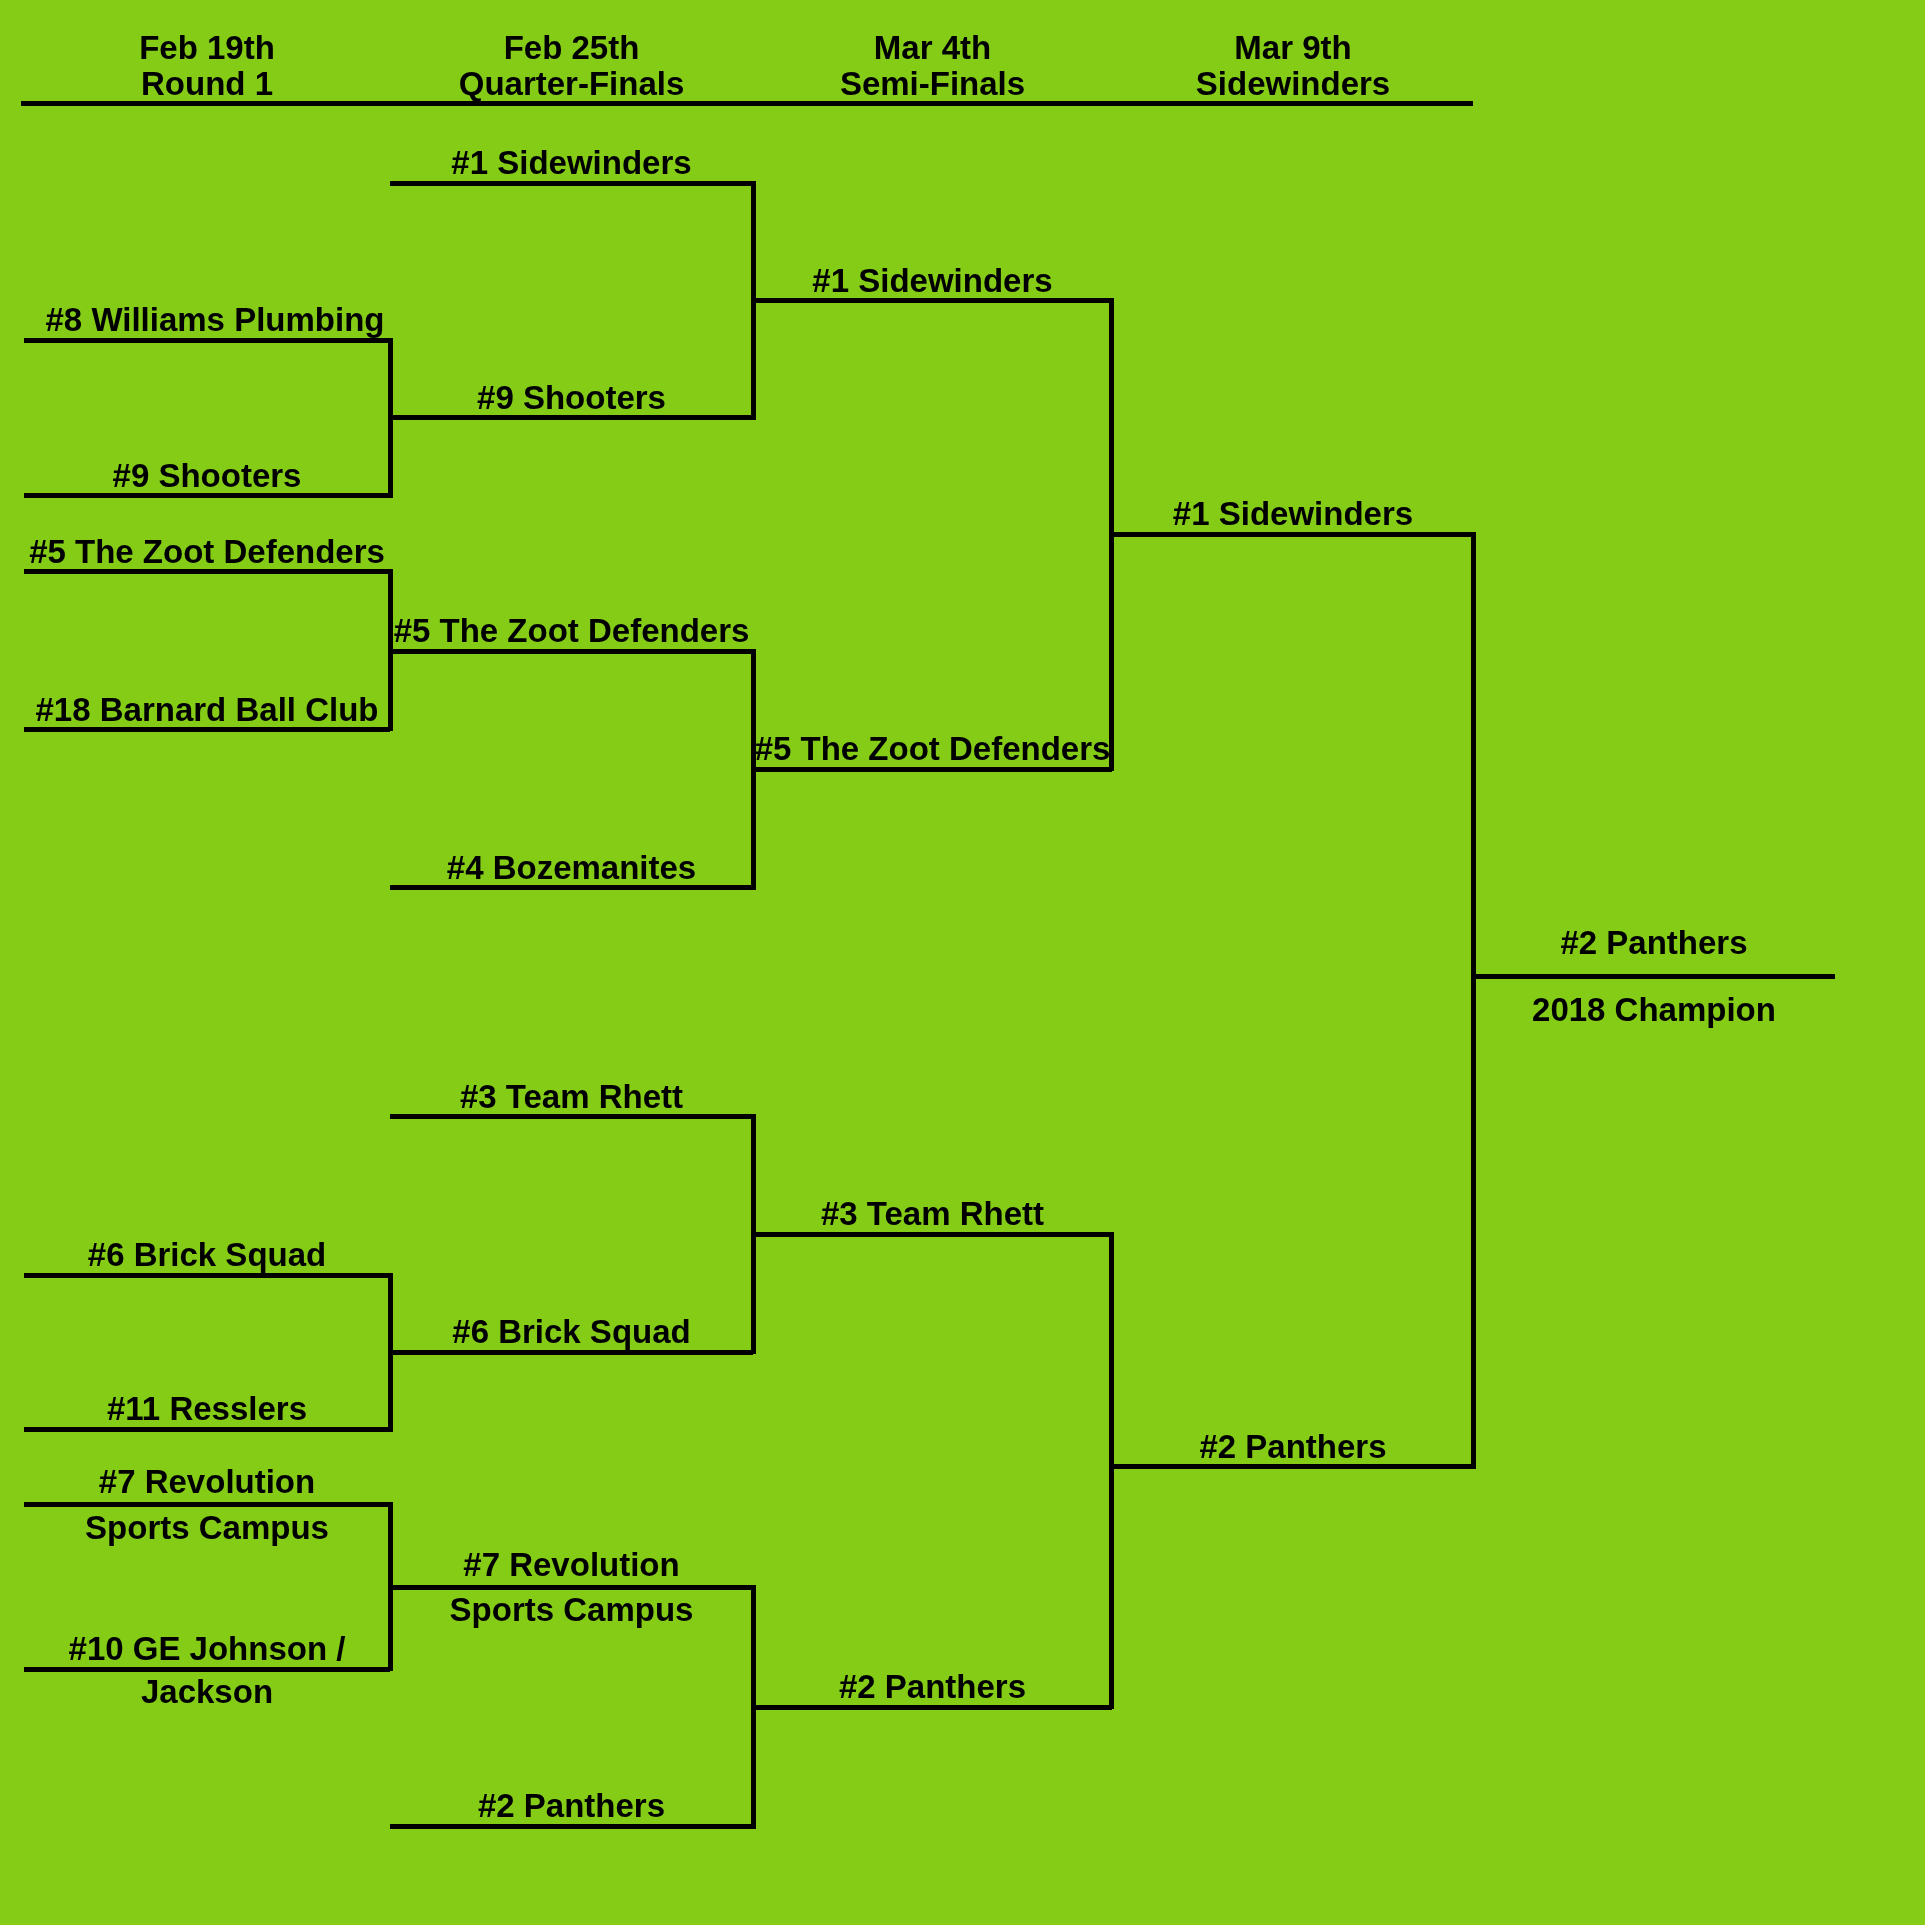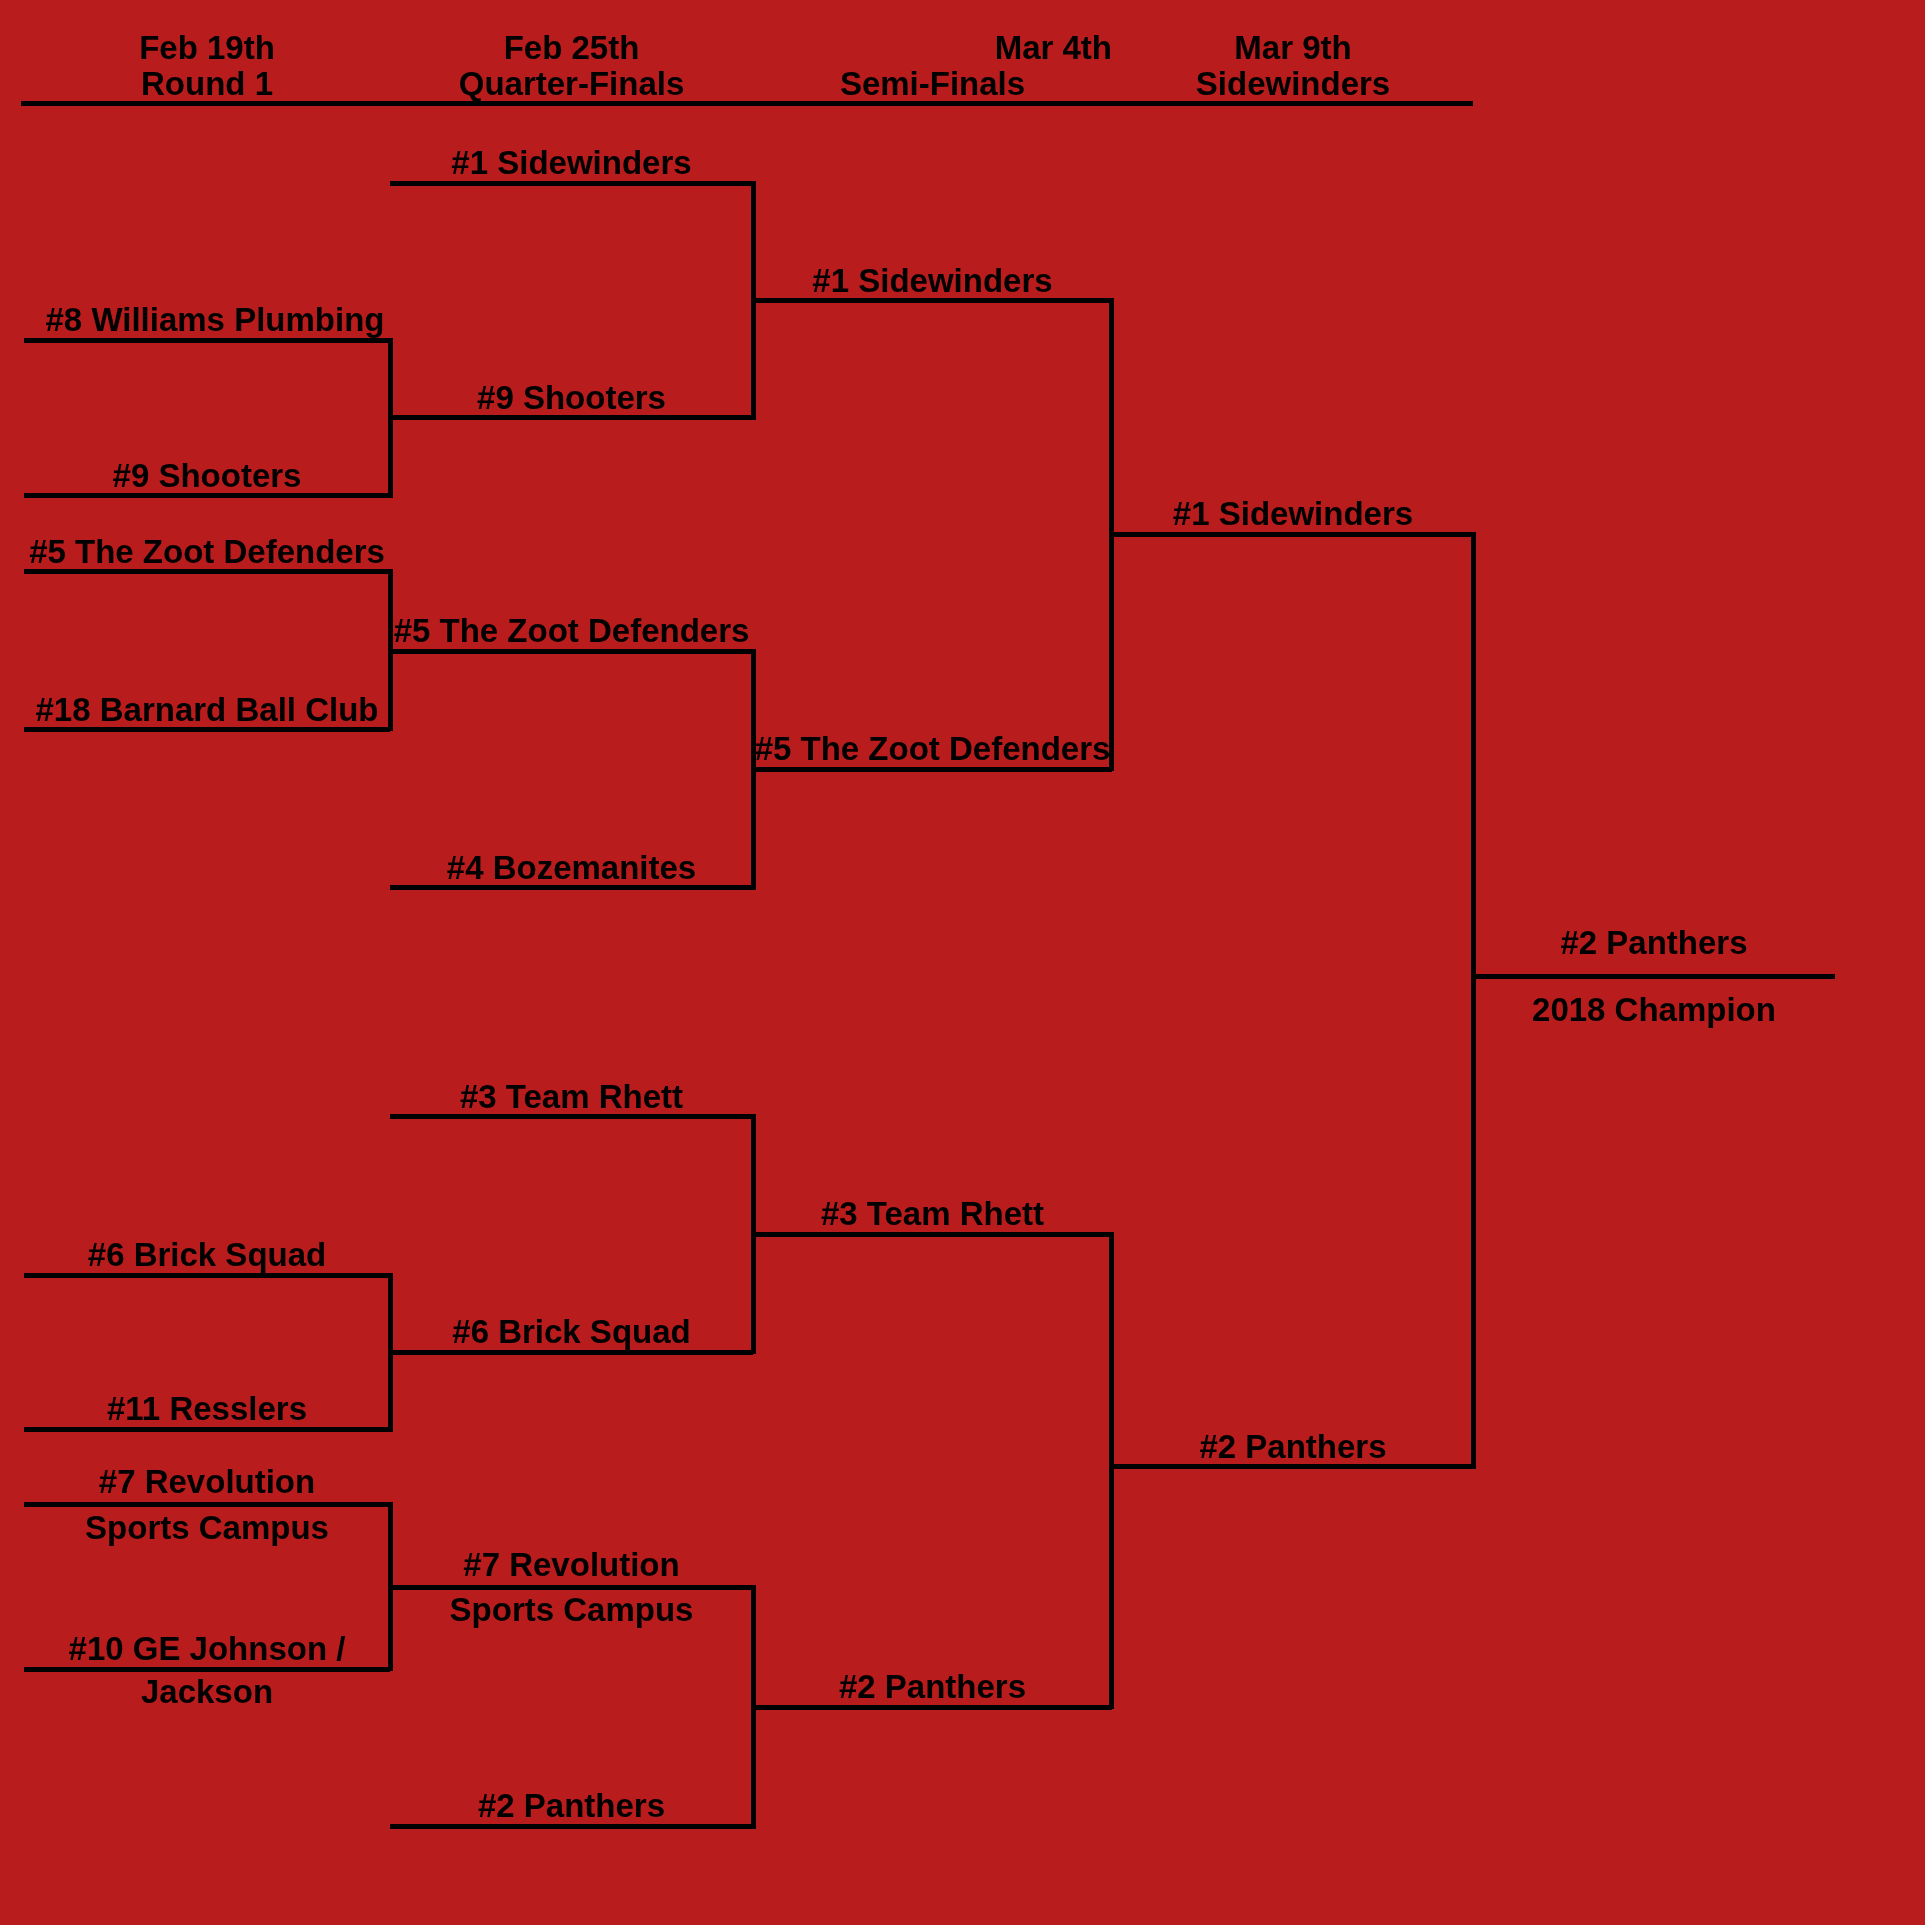--- a/index.html
+++ b/index.html
@@ -4,21 +4,21 @@
 <style>
   html, body {
     margin: 0;
     padding: 0;
     background: #ffffff;
   }
   .bracket {
     position: relative;
     width: 1926px;
     height: 1926px;
-    background: #b91c1c;
+    background: #84cc16;
     font-family: "Liberation Sans", "DejaVu Sans", sans-serif;
     font-weight: bold;
     color: #000000;
     overflow: hidden;
   }
   .hl {            
     position: absolute;
     height: 4.5px;
     background: #000000;
   }
@@ -42,21 +42,21 @@
 </style>
 </head>
 <body>
 
 <div class="bracket">
 
   <div class="label" style="left:24px;   top:29.5px; width:366px;">Feb 19th</div>
   <div class="label" style="left:24px;   top:66px; width:366px;">Round 1</div>
   <div class="label" style="left:390px;  top:30px; width:363px;text-align:center;">Feb 25th</div>
   <div class="label" style="left:390px;  top:66px; width:363px;">Quarter-Finals</div>
-  <div class="label" style="left:753px;  top:29.5px; width:359px;text-align:right;">Mar 4th</div>
+  <div class="label" style="left:753px;  top:29.5px; width:359px;">Mar 4th</div>
   <div class="label" style="left:753px;  top:66px; width:359px;">Semi-Finals</div>
   <div class="label" style="left:1112px; top:29.5px; width:362px;">Mar 9th</div>
   <div class="label" style="left:1112px; top:66px; width:362px;">Sidewinders</div>
   <div class="rule" style="left:21px; top:101px; width:1452px;"></div>
 
   <div class="label" style="left:32px; top:302px;  width:366px;">#8 Williams Plumbing</div>
   <div class="label" style="left:24px; top:458px;  width:366px;">#9 Shooters</div>
   <div class="label" style="left:24px; top:534px;  width:366px;">#5 The Zoot Defenders</div>
   <div class="label" style="left:24px; top:692px;  width:366px;">#18 Barnard Ball Club</div>
   <div class="label" style="left:24px; top:1237px; width:366px;">#6 Brick Squad</div>

